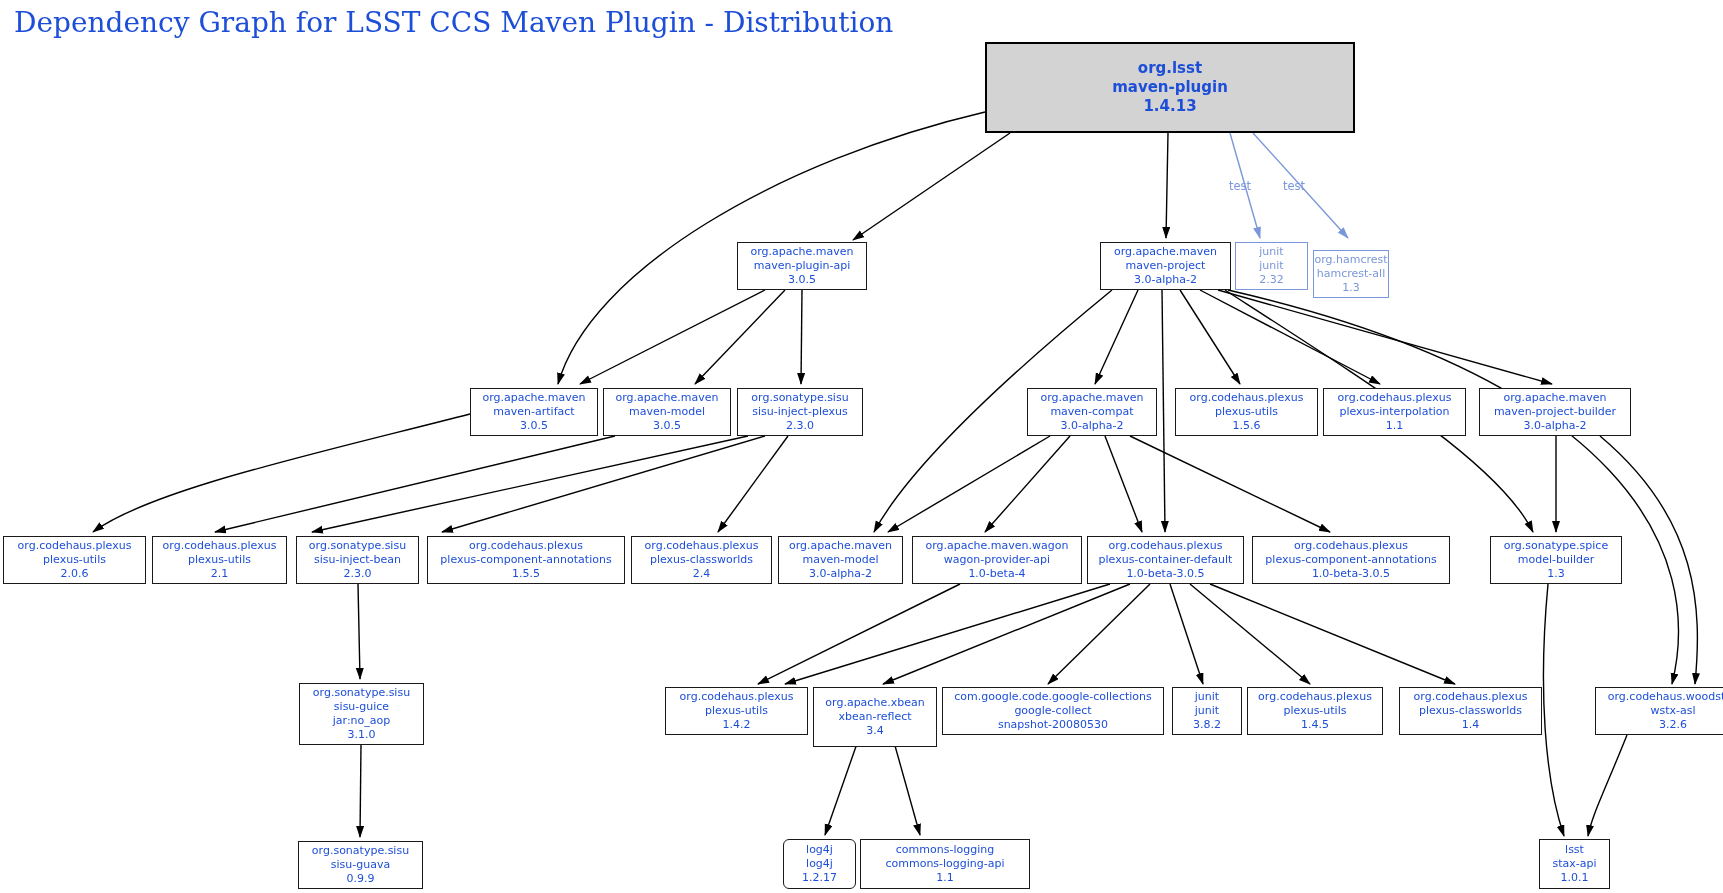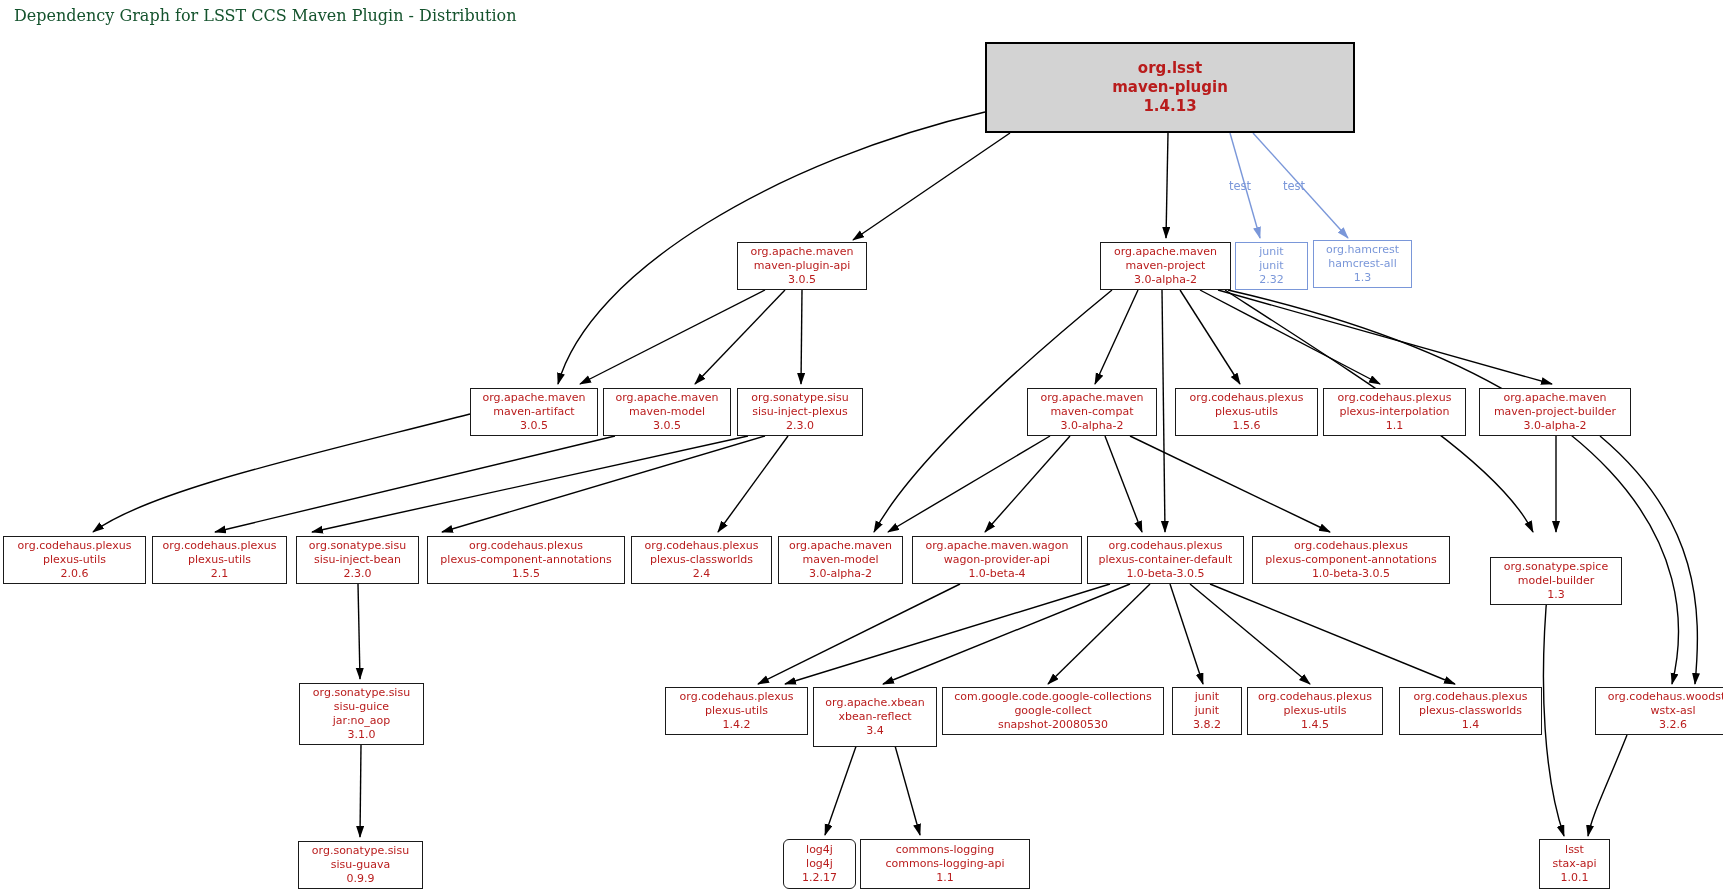--- a/index.html
+++ b/index.html
@@ -3,29 +3,29 @@
 <meta charset="utf-8">
 <style>
   :root{
     --edge:#000000; --test:#7a97d9; --node-border:#1a1a1a;
     --node-fill:#ffffff; --root-fill:#d3d3d3; --bg:#ffffff;
   }
   html,body{margin:0;padding:0;background:var(--bg);}
   #canvas{position:relative;width:1723px;height:893px;overflow:hidden;background:var(--bg);
           font-family:"DejaVu Sans","Liberation Sans",sans-serif;}
   #title{position:absolute;left:14px;top:6px;font-family:"DejaVu Serif","Liberation Serif",serif;
-         font-size:16px;color:#14532d;white-space:nowrap;}
+         font-size:28px;color:#1d4ed8;white-space:nowrap;}
   #edge-svg{position:absolute;left:0;top:0;}
   .edge{fill:none;stroke:var(--edge);stroke-width:1.4px;}
   .edge.test{stroke:var(--test);}
   .edge-label{fill:var(--test);font-size:11.5px;font-family:"DejaVu Sans","Liberation Sans",sans-serif;text-anchor:middle;}
   .node{position:absolute;box-sizing:border-box;background:var(--node-fill);
         border:1.6px solid var(--node-border);display:flex;flex-direction:column;
         justify-content:center;align-items:center;text-align:center;
-        font-size:11px;line-height:14px;color:#b91c1c;white-space:nowrap;}
+        font-size:11px;line-height:14px;color:#1d4ed8;white-space:nowrap;}
   .node.root{background:var(--root-fill);border:2px solid #000;font-size:15px;
              line-height:19px;font-weight:bold;}
   .node.test{border-color:var(--test);color:var(--test);}
   .nline{pointer-events:none;}
 </style>
 </head>
 <body>
 
 <div id="canvas">
   <div id="title">Dependency Graph for LSST CCS Maven Plugin - Distribution</div>
@@ -95,21 +95,21 @@
       <div class="node" style="left: 1100px; top: 242px; width: 131px; height: 48px;">
         <div class="nline">org.apache.maven</div>
         <div class="nline">maven-project</div>
         <div class="nline">3.0-alpha-2</div>
       </div>
       <div class="node test" style="left: 1235px; top: 242px; width: 73px; height: 48px;">
         <div class="nline">junit</div>
         <div class="nline">junit</div>
         <div class="nline">2.32</div>
       </div>
-      <div class="node test" style="left: 1313px; top: 240px; width: 99px; height: 48px;">
+      <div class="node test" style="left: 1313px; top: 250px; width: 76px; height: 48px;">
         <div class="nline">org.hamcrest</div>
         <div class="nline">hamcrest-all</div>
         <div class="nline">1.3</div>
       </div>
       <div class="node" style="left: 470px; top: 388px; width: 128px; height: 48px;">
         <div class="nline">org.apache.maven</div>
         <div class="nline">maven-artifact</div>
         <div class="nline">3.0.5</div>
       </div>
       <div class="node" style="left: 603px; top: 388px; width: 128px; height: 48px;">
@@ -180,21 +180,21 @@
       <div class="node" style="left: 1087px; top: 536px; width: 157px; height: 48px;">
         <div class="nline">org.codehaus.plexus</div>
         <div class="nline">plexus-container-default</div>
         <div class="nline">1.0-beta-3.0.5</div>
       </div>
       <div class="node" style="left: 1252px; top: 536px; width: 198px; height: 48px;">
         <div class="nline">org.codehaus.plexus</div>
         <div class="nline">plexus-component-annotations</div>
         <div class="nline">1.0-beta-3.0.5</div>
       </div>
-      <div class="node" style="left: 1490px; top: 536px; width: 132px; height: 48px; margin-top: 21px;">
+      <div class="node" style="left: 1490px; top: 536px; width: 132px; height: 48px;">
         <div class="nline">org.sonatype.spice</div>
         <div class="nline">model-builder</div>
         <div class="nline">1.3</div>
       </div>
       <div class="node" style="left: 299px; top: 683px; width: 125px; height: 62px;">
         <div class="nline">org.sonatype.sisu</div>
         <div class="nline">sisu-guice</div>
         <div class="nline">jar:no_aop</div>
         <div class="nline">3.1.0</div>
       </div>

